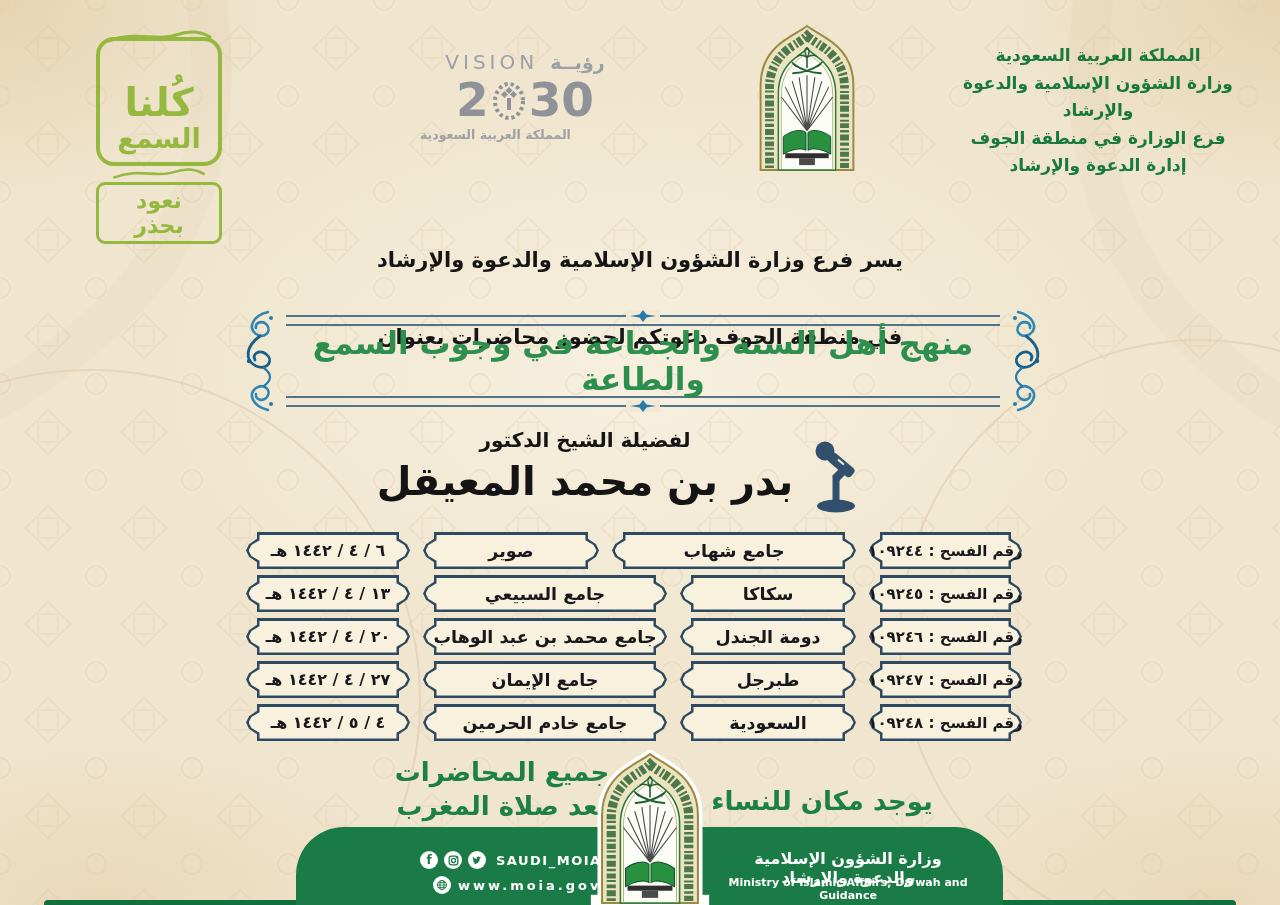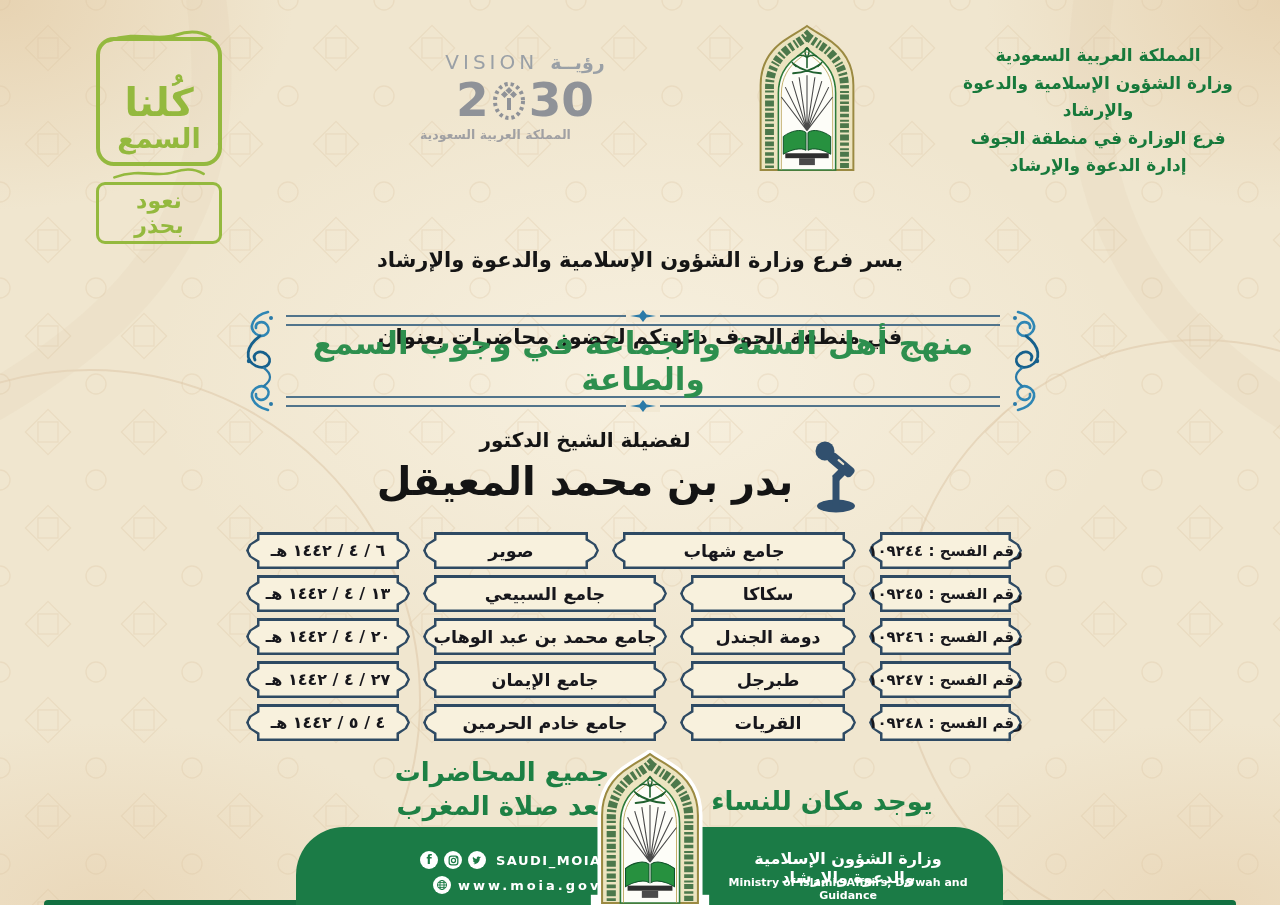--- a/index.html
+++ b/index.html
@@ -290,21 +290,21 @@
       <div class="pill p-date">
           <span>٢٧ / ٤ / ١٤٤٢ هـ</span>
         </div>
     </div>
 
     <div class="srow">
       <div class="pill p-permit">
           <span>رقم الفسح : ١٠٩٢٤٨</span>
         </div>
       <div class="pill p-city">
-          <span>القريات</span>
+          <span>السعودية</span>
         </div>
       <div class="pill p-mosque">
           <span>جامع خادم الحرمين</span>
         </div>
       <div class="pill p-date">
           <span>٤ / ٥ / ١٤٤٢ هـ</span>
         </div>
     </div>
 
   </div>

